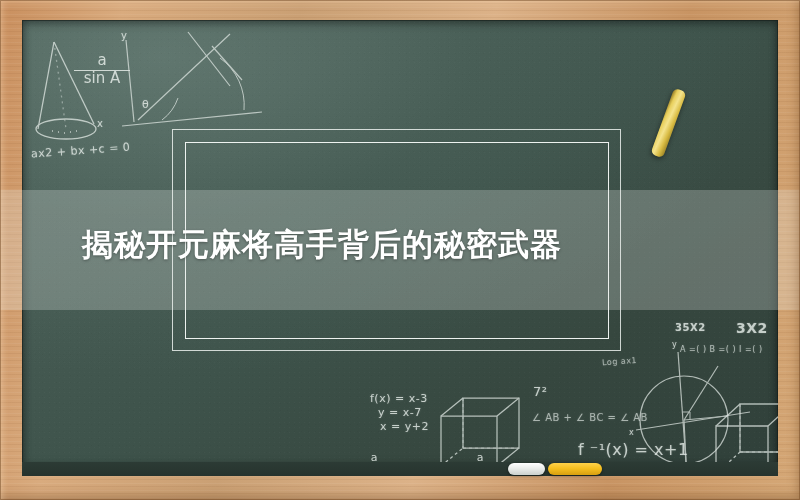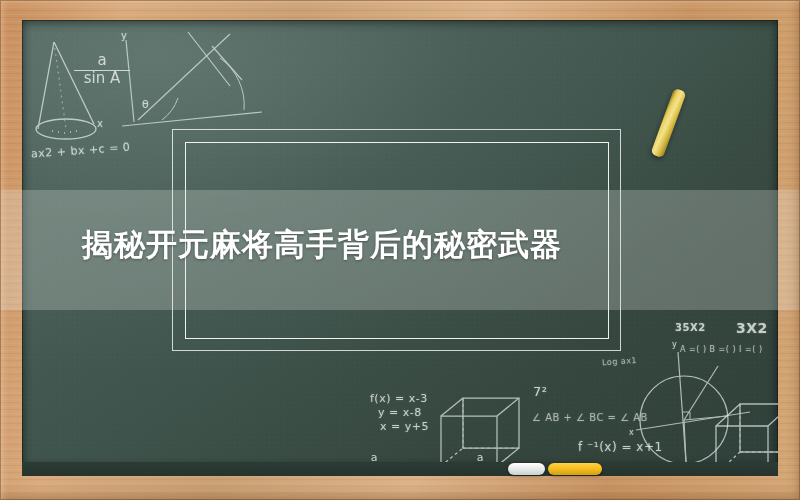--- a/index.html
+++ b/index.html
@@ -201,39 +201,39 @@
           <path d="M60 22 L82 4"></path>
           <path d="M60 72 L82 54"></path>
           <path d="M4 72 L26 54" stroke-dasharray="3 3"></path>
           <path d="M26 4 L26 54" stroke-dasharray="3 3" opacity="0.7"></path>
           <path d="M26 54 L82 54" stroke-dasharray="3 3" opacity="0.7"></path>
         </g>
       </svg>
     </div>
 
     <div class="chalk-txt" style="left:348px; top:372px; font-size:11px;">f(x) = x-3</div>
-    <div class="chalk-txt" style="left:356px; top:386px; font-size:11px;">y = x-8</div>
-    <div class="chalk-txt" style="left:358px; top:400px; font-size:11px;">x = y+5</div>
+    <div class="chalk-txt" style="left:356px; top:386px; font-size:11px;">y = x-7</div>
+    <div class="chalk-txt" style="left:358px; top:400px; font-size:11px;">x = y+2</div>
 
     <div class="chalk-txt" style="left:503px; top:364px; font-size:13px;margin-left:8px;">7²</div>
     <div class="chalk-txt" style="left:510px; top:392px; font-size:10px; opacity:.68;">∠ AB + ∠ BC = ∠ AB</div>
 
     <div class="frac" style="left:332px; top:432px; width:40px; font-size:11px;">
       <div>a</div>
       <div class="bar"></div>
       <div>sin A</div>
     </div>
     <div class="chalk-txt" style="left:387px; top:447px; font-size:12px;">8²</div>
     <div class="frac" style="left:438px; top:432px; width:40px; font-size:11px;">
       <div>a</div>
       <div class="bar"></div>
       <div>sin A</div>
     </div>
 
-    <div class="chalk-txt" style="left:556px; top:420px; font-size:12px;">f ⁻¹(x) = x+1</div>
+    <div class="chalk-txt" style="left:556px; top:420px; font-size:16px;">f ⁻¹(x) = x+1</div>
     <div class="chalk-txt" style="left:574px; top:432px; font-size:12px;margin-top:24px;">3 5 8</div>
     <div class="chalk-txt" style="left:608px; top:446px; font-size:12px;">2 7 9</div>
 
     <div class="chalk-txt" style="left:540px; top:446px; font-size:8px; opacity:.70;">alog (bc)</div>
 
   </div>
 
   <div id="deco-outer"></div>
   <div id="deco-inner"></div>
 

